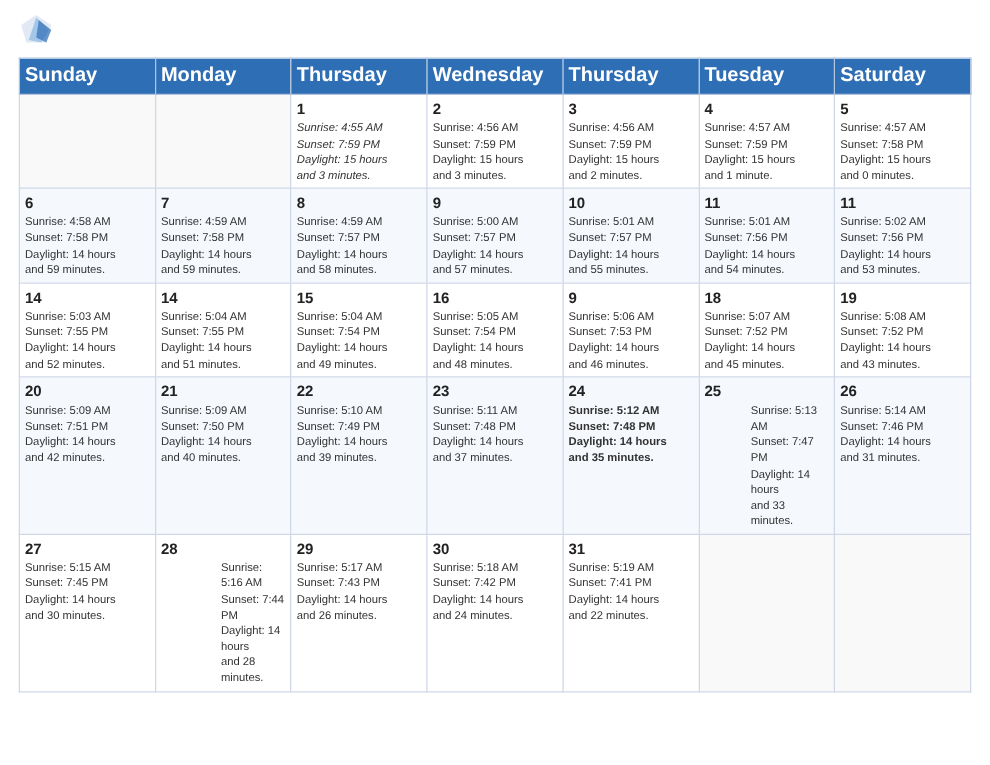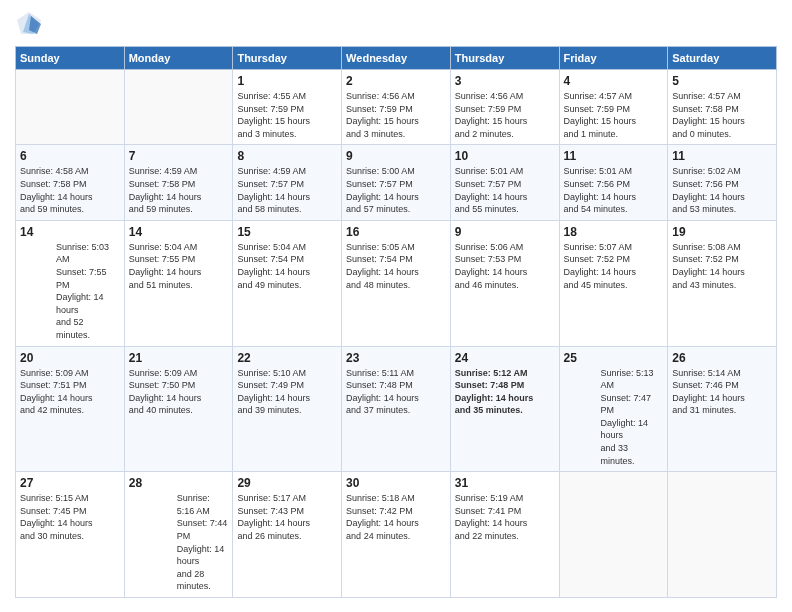--- a/index.html
+++ b/index.html
@@ -7,21 +7,21 @@
     .container { padding: 10px 15px; }
     .header { display: flex; justify-content: space-between; align-items: flex-start; margin-bottom: 8px; }
     .logo { display: flex; align-items: center; }
     .logo-text { font-size: 18px; font-weight: bold; color: #1a3a5c; line-height: 1.1; }
     .logo-text span { color: #4a90d9; }
     .logo-icon { width: 28px; height: 28px; margin-right: 2px; }
     .title-block { text-align: right; }
     .calendar-title { font-size: 36px; color: #1a3a5c; font-weight: bold; }
     .calendar-subtitle { font-size: 16px; color: #444; }
     table { width: 100%; border-collapse: collapse; table-layout: fixed; }
-    thead th { background: #2e6eb5; color: #fff; font-size: 11px; font-weight: bold; padding: 5px 4px; text-align: left; border: 1px solid #b0c4de; }
+    thead th { background: #2e6eb5; color: #fff; font-size: 16px; font-weight: bold; padding: 5px 4px; text-align: left; border: 1px solid #b0c4de; }
     tbody td { border: 1px solid #d0d8e8; vertical-align: top; padding: 4px 4px; font-size: 9.5px; color: #333; min-height: 70px; background: #fff; }
     tbody tr:nth-child(even) td { background: #f5f8fd; }
     .day-num { font-size: 12px; font-weight: bold; color: #222; display: block; margin-bottom: 2px; }
     .day-info { font-size: 9px; color: #333; line-height: 1.4; }
     .empty { background: #f9f9f9 !important; }
   </style>
 </head>
 <body>
 
 <div class="container">
@@ -44,31 +44,31 @@
   </div>
 
   <table>
     <thead>
       <tr id="header-row">
           <th>Sunday</th>
           <th>Monday</th>
           <th>Thursday</th>
           <th>Wednesday</th>
           <th>Thursday</th>
-          <th>Friday</th>
+          <th>Tuesday</th>
           <th>Saturday</th>
         </tr>
     </thead>
     <tbody id="calendar-body">
         <tr>
           <td class="empty"></td>
           <td class="empty"></td>
           <td>
             <span class="day-num">1</span>
-            <div class="day-info" style="white-space: pre-line;">Sunrise: 4:55 AM
+            <div class="day-info" style="white-space: pre-line; font-style: italic;">Sunrise: 4:55 AM
 Sunset: 7:59 PM
 Daylight: 15 hours
 and 3 minutes.</div>
           </td>
           <td>
             <span class="day-num">2</span>
             <div class="day-info" style="white-space: pre-line;">Sunrise: 4:56 AM
 Sunset: 7:59 PM
 Daylight: 15 hours
 and 3 minutes.</div>
@@ -142,21 +142,21 @@
             <span class="day-num">11</span>
             <div class="day-info" style="white-space: pre-line;">Sunrise: 5:02 AM
 Sunset: 7:56 PM
 Daylight: 14 hours
 and 53 minutes.</div>
           </td>
         </tr>
         <tr>
           <td>
             <span class="day-num">14</span>
-            <div class="day-info" style="white-space: pre-line; margin-left: 36px;">Sunrise: 5:03 AM
+            <div class="day-info" style="white-space: pre-line;">Sunrise: 5:03 AM
 Sunset: 7:55 PM
 Daylight: 14 hours
 and 52 minutes.</div>
           </td>
           <td>
             <span class="day-num">14</span>
             <div class="day-info" style="white-space: pre-line;">Sunrise: 5:04 AM
 Sunset: 7:55 PM
 Daylight: 14 hours
 and 51 minutes.</div>

